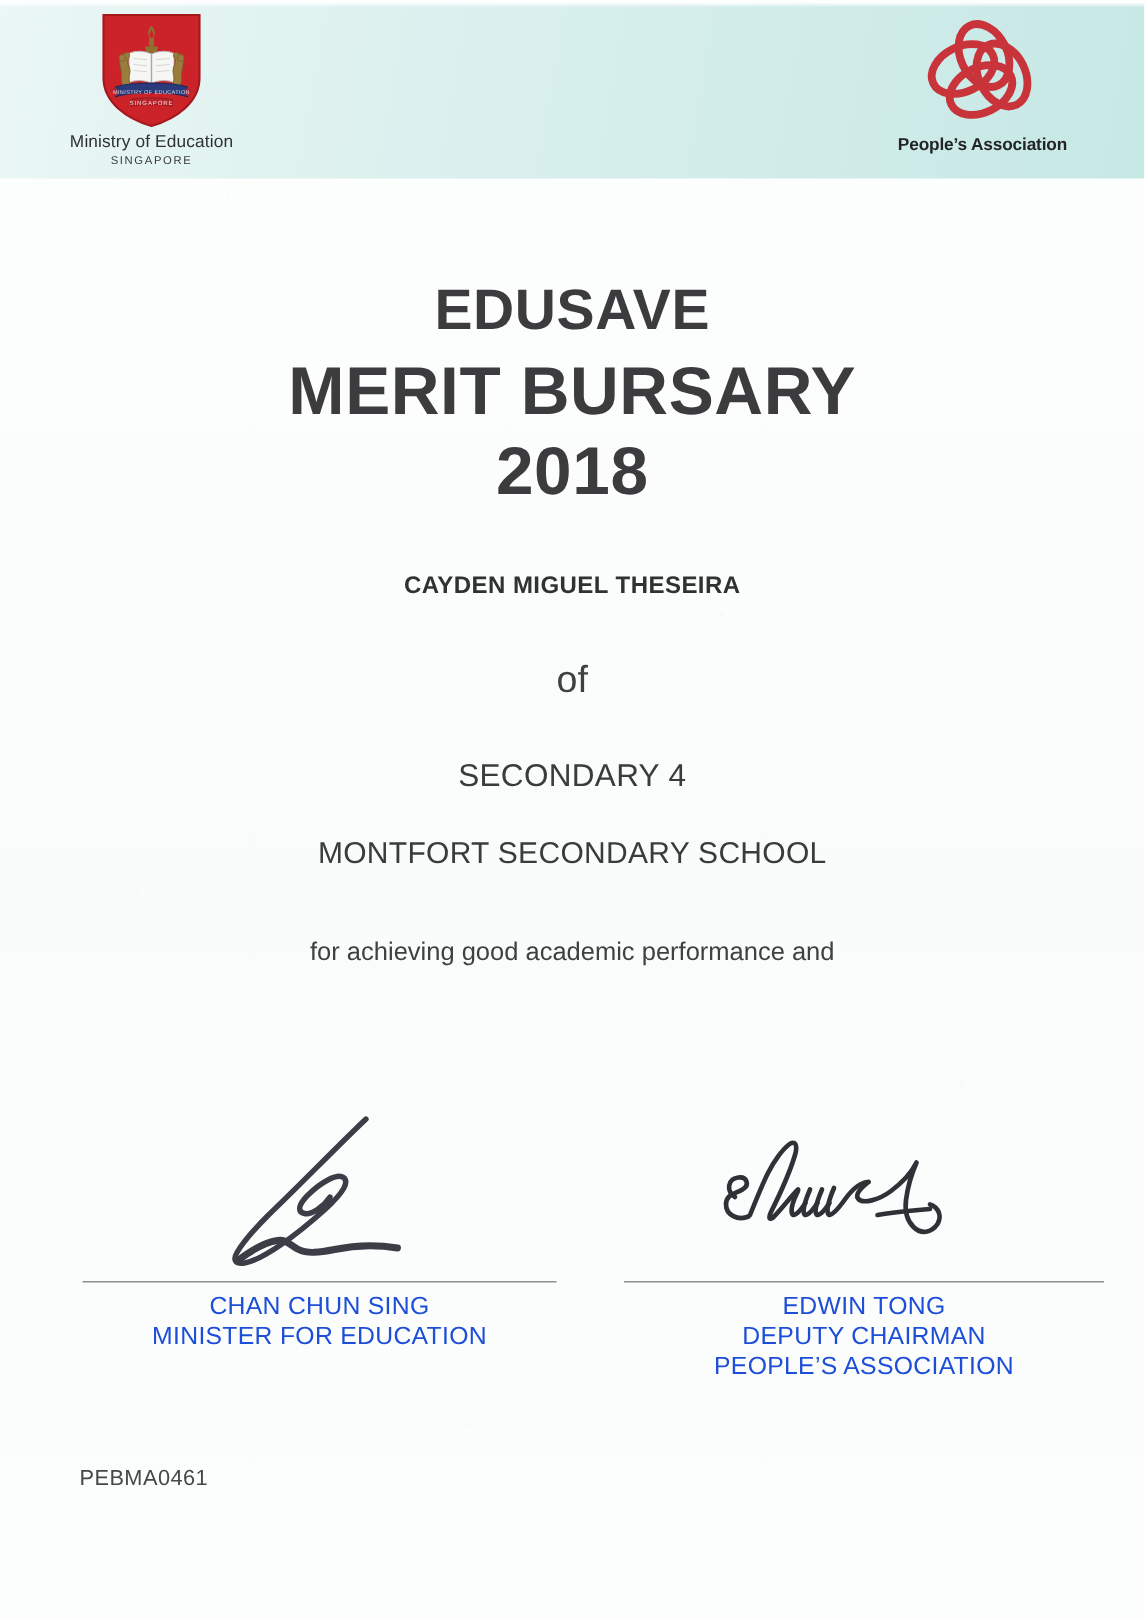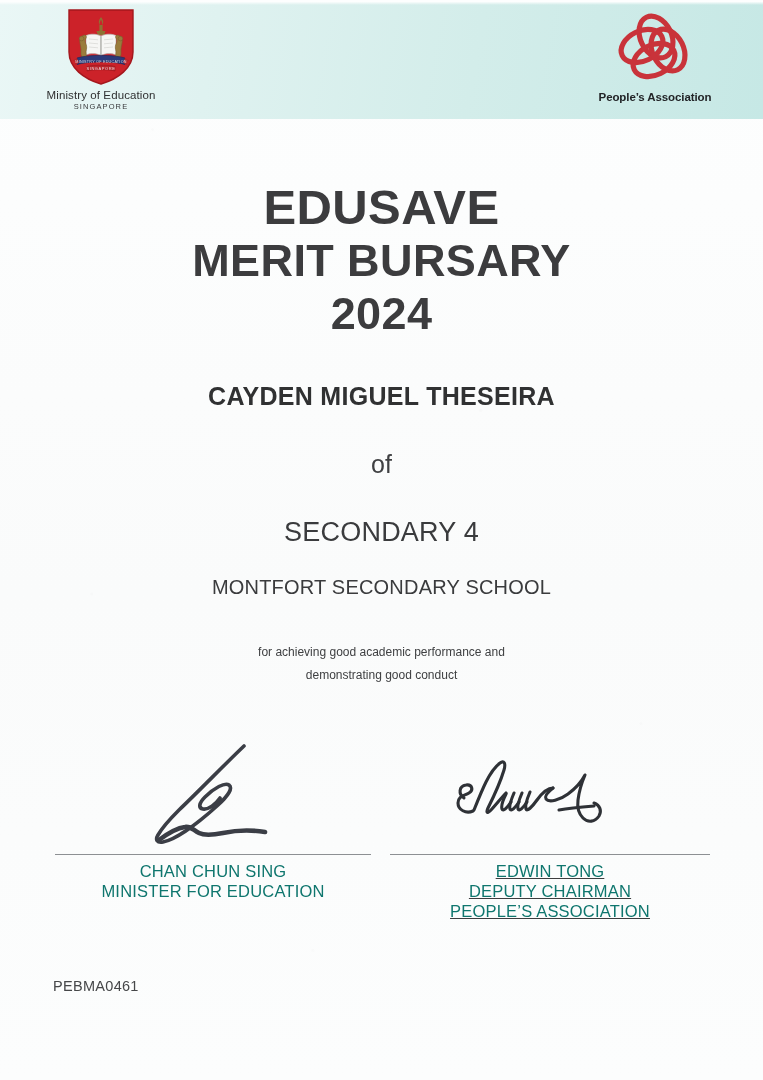--- a/index.html
+++ b/index.html
@@ -113,105 +113,105 @@
     text-align: center;
   }
 
   .title-block {
     margin-top: 62px;
     color: #3c3c3e;
     font-weight: bold;
     letter-spacing: 0.4px;
   }
   .title-line1 {
-    font-size: 49px;
+    font-size: 38px;
     line-height: 53px;
     text-align: center;
   }
   .title-line2 {
     font-size: 45px;
     line-height: 53px;
   }
   .title-line3 {
     font-size: 45px;
     line-height: 53px;
   }
 
   .presented-to {
     margin-top: 48px;
     font-size: 19px;
     color: #3f4042;
     font-weight: normal;
   }
   .recipient-name {
     margin-top: 42px;
-    font-size: 25px;
+    font-size: 16px;
     font-weight: bold;
     color: #303132;
     letter-spacing: 0.3px;
   }
   .of-word {
     margin-top: 39px;
     font-size: 25px;
     color: #3f4042;
   }
   .level-line {
     margin-top: 38px;
-    font-size: 27px;
+    font-size: 21px;
     color: #3a3b3d;
     letter-spacing: 0.2px;
     text-align: center;
   }
   .school-line {
     margin-top: 28px;
     font-size: 20px;
     color: #3a3b3d;
     letter-spacing: 0.2px;
   }
   .citation {
     margin-top: 42px;
-    font-size: 12px;
+    font-size: 17px;
     line-height: 23px;
     color: #3f4042;
   }
 
   
   .signatures {
     position: absolute;
     left: 0;
     top: 742px;
     width: 763px;
     z-index: 2;
   }
   .sig-col {
     position: absolute;
     top: 0;
   }
   .sig-col.left  { left: 55px;  width: 316px; }
-  .sig-col.right { left: 390px; width: 320px; text-decoration: underline; }
+  .sig-col.right { left: 416px; width: 320px; }
 
   .sig-ink {
     height: 112px;
     position: relative;
   }
   .sig-ink svg { display: block; }
   .sig-ink.left svg  { position: absolute; left: 58px; top: -2px; }
   .sig-ink.right svg { position: absolute; left: 62px; top: 6px; }
 
   .sig-rule {
     height: 1px;
     background: #8d9093;
     width: 100%;
   }
   .sig-names {
     margin-top: 6px;
     text-align: center;
     font-size: 16.5px;
     line-height: 20px;
-    color: #0f766e;
+    color: #1d4ed8;
     letter-spacing: 0.2px;
   }
 
   
   .ref-code {
     position: absolute;
     left: 53px;
     top: 978px;
     font-size: 14.5px;
     color: #464749;
@@ -280,35 +280,34 @@
       </g>
     </svg>
     <div class="pa-name">People’s Association</div>
   </div>
 
   <div class="body-area">
 
     <div class="title-block">
       <div class="title-line1">EDUSAVE</div>
       <div class="title-line2">MERIT BURSARY</div>
-      <div class="title-line3">2024</div>
+      <div class="title-line3">2018</div>
     </div>
 
 
     <div class="recipient-name">CAYDEN MIGUEL THESEIRA</div>
 
     <div class="of-word">of</div>
 
     <div class="level-line">SECONDARY 4</div>
 
     <div class="school-line">MONTFORT SECONDARY SCHOOL</div>
 
     <div class="citation">
       <div>for achieving good academic performance and</div>
-      <div>demonstrating good conduct</div>
     </div>
 
   </div>
 
   <div class="signatures">
 
     <div class="sig-col left">
       <div class="sig-ink left">
         <svg width="230" height="112" viewBox="0 0 230 112">
           <g fill="none" stroke="#3b3e46" stroke-linecap="round" stroke-linejoin="round">

